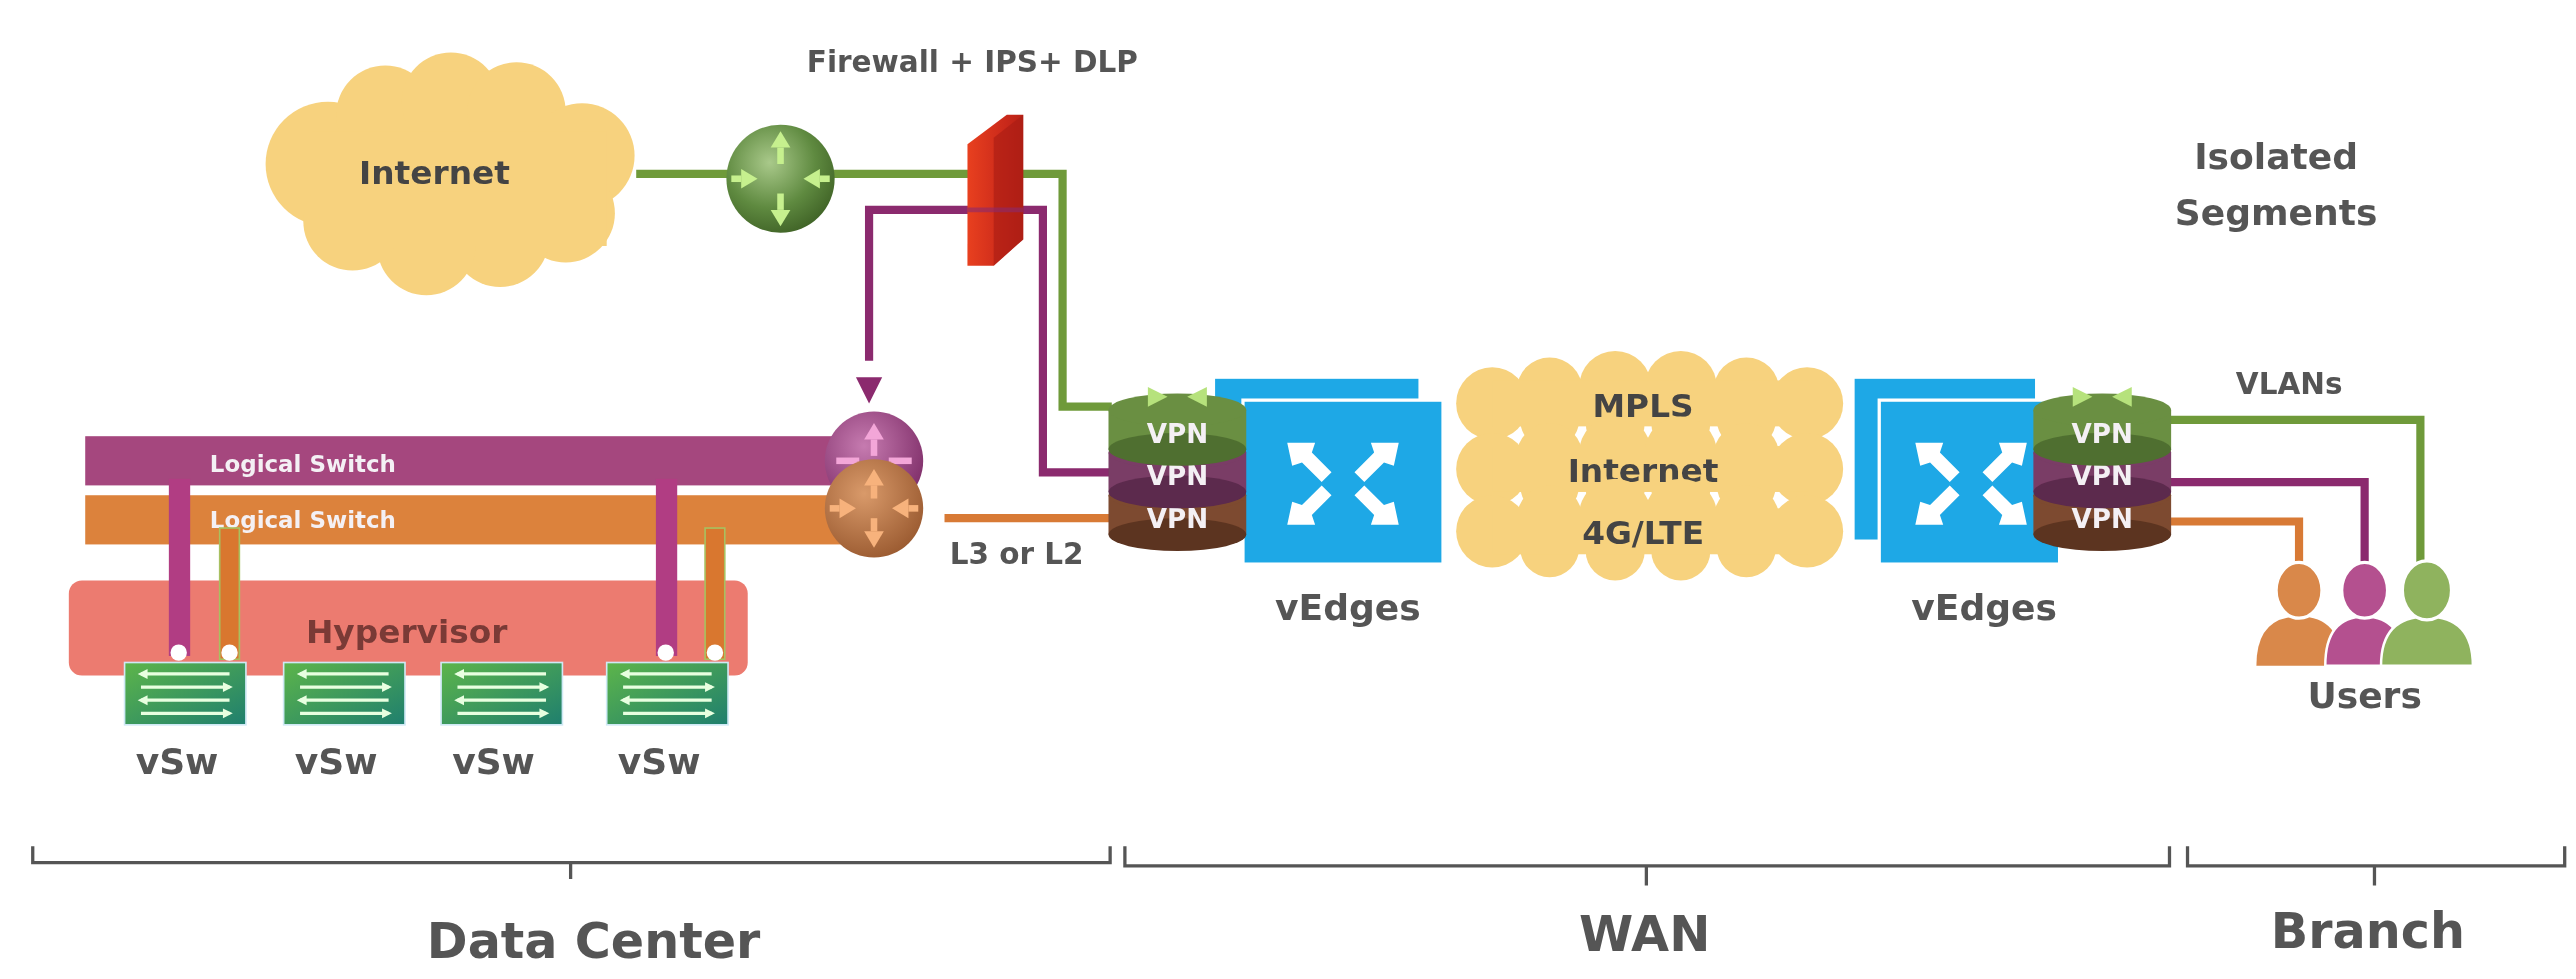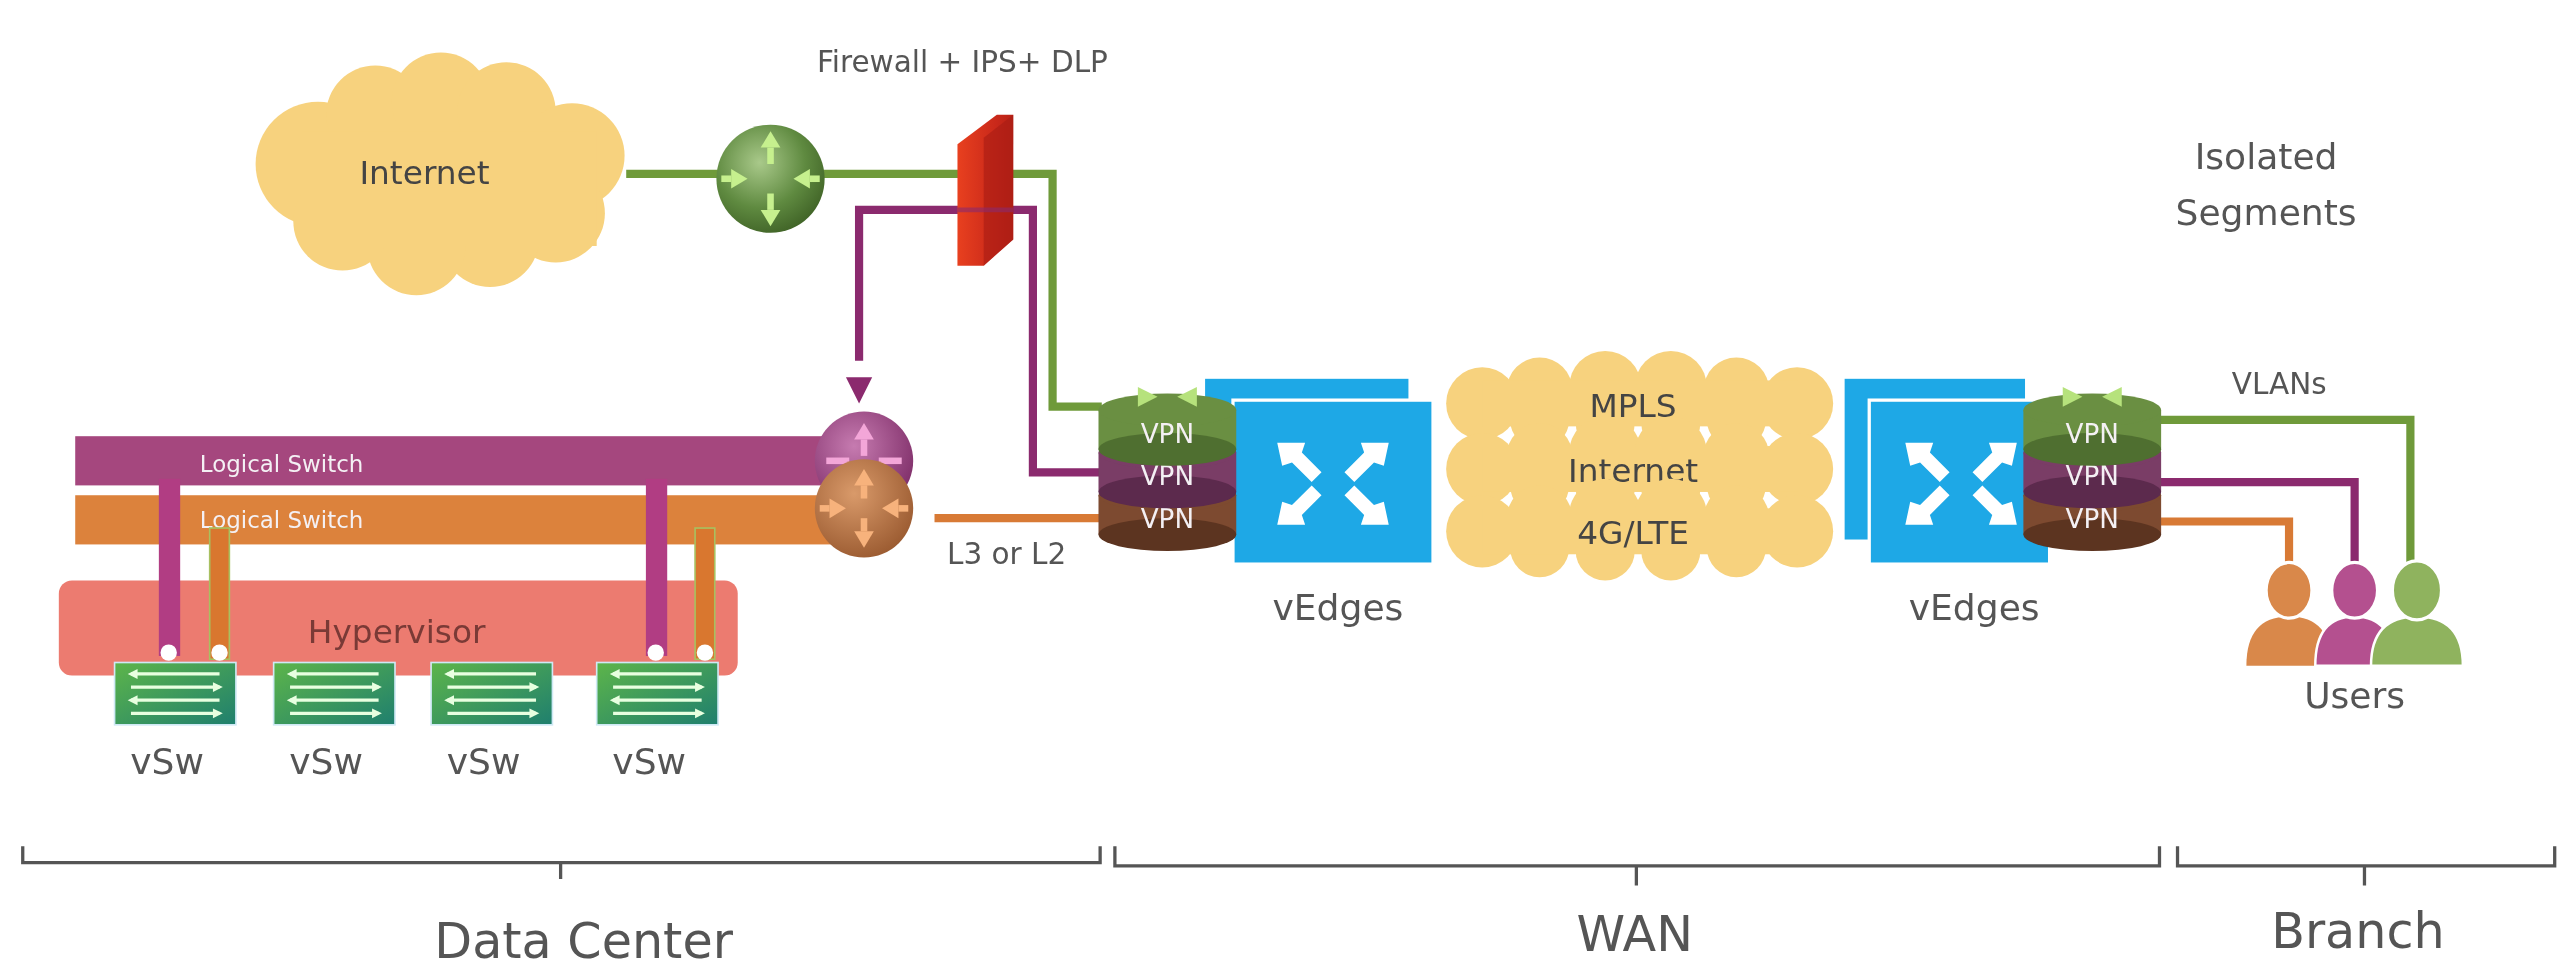--- a/index.html
+++ b/index.html
@@ -1,17 +1,17 @@
 <!DOCTYPE html>
 <html><head>
 <meta charset="utf-8">
 <style>
   html, body { margin: 0; padding: 0; background: #ffffff; }
   body { width: 2576px; height: 979px; overflow: hidden; }
-  #stage { position: absolute; left: 4px; top: 0; width: 2392px; height: 979px; }
+  #stage { position: absolute; left: 14px; top: 0; width: 2392px; height: 979px; font-weight: bold; }
   svg text { font-family: "DejaVu Sans", sans-serif; }
   .lbl { fill: #555555; }
   .lbl-dark { fill: #444444; }
   .lbl-white { fill: #f4f0f4; }
 </style>
 </head>
 <body>
 
 <div id="stage">
 <svg id="diagram" width="2576" height="979" viewBox="0 0 1568 597" xmlns="http://www.w3.org/2000/svg">

